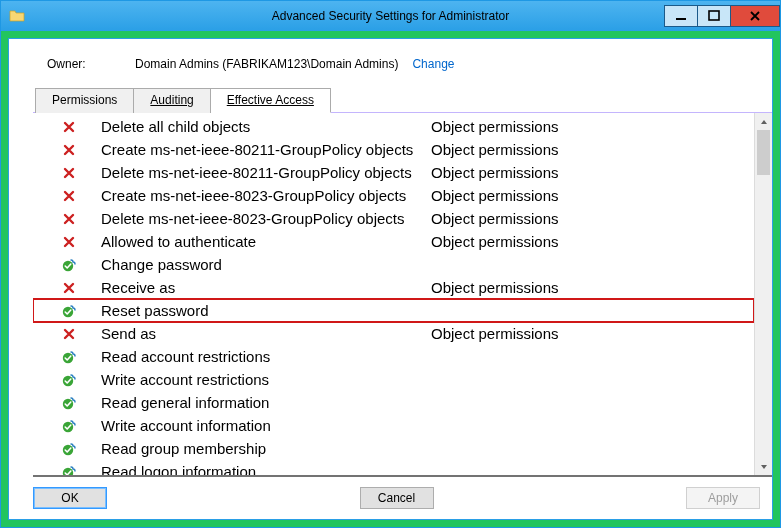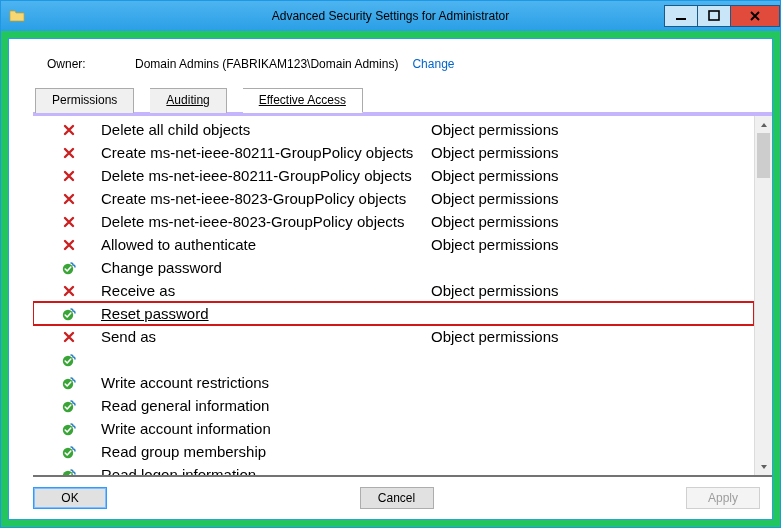--- a/index.html
+++ b/index.html
@@ -94,23 +94,22 @@
   .owner-change {
     color: #0066cc;
     margin-left: 14px;
     cursor: pointer;
   }
 
   
   .tabs {
     display: flex;
     padding: 0 2px;
-    border-bottom: 4px solid #c4b5fd;
-    position: relative;
-    gap: 16px;
+    border-bottom: 1px solid #c4b5fd;
+    position: relative;
   }
   .tab {
     padding: 4px 16px 5px 16px;
     border: 1px solid #ababab;
     border-bottom: none;
     background: #f0f0f0;
     margin-right: 0px;
     position: relative;
     top: 1px;
     cursor: default;
@@ -154,21 +153,20 @@
     overflow: hidden;
   }
   .cell-limit {
     flex: 1;
     white-space: nowrap;
   }
   .row.highlight {
     outline: 2px solid #d01818;
     outline-offset: -1px;
     z-index: 2;
-    text-decoration: underline;
   }
 
   
   .vscroll {
     flex: 0 0 17px;
     background: #f0f0f0;
     border-left: 1px solid #dcdcdc;
     display: flex;
     flex-direction: column;
   }
@@ -366,20 +364,21 @@
             <div class="cell-limit">Object permissions</div>
           </div>
           <div class="row">
             <div class="cell-icon">
               <svg class="ico-allow" viewBox="0 0 16 16">
   <circle cx="7" cy="9" r="5.2" fill="#3aa537"></circle>
   <path d="M4.2 9 l2 2 l3.6 -4" stroke="#fff" stroke-width="1.6" fill="none" stroke-linecap="round" stroke-linejoin="round"></path>
   <path d="M10 3 c1 0 2 1 2 2 c1 0 2 1 2 2" stroke="#2a7fbf" stroke-width="1.4" fill="none" stroke-linecap="round"></path>
 </svg>
             </div>
+            <div class="cell-perm">Read account restrictions</div>
             <div class="cell-limit"></div>
           </div>
           <div class="row">
             <div class="cell-icon">
               <svg class="ico-allow" viewBox="0 0 16 16">
   <circle cx="7" cy="9" r="5.2" fill="#3aa537"></circle>
   <path d="M4.2 9 l2 2 l3.6 -4" stroke="#fff" stroke-width="1.6" fill="none" stroke-linecap="round" stroke-linejoin="round"></path>
   <path d="M10 3 c1 0 2 1 2 2 c1 0 2 1 2 2" stroke="#2a7fbf" stroke-width="1.4" fill="none" stroke-linecap="round"></path>
 </svg>
             </div>

